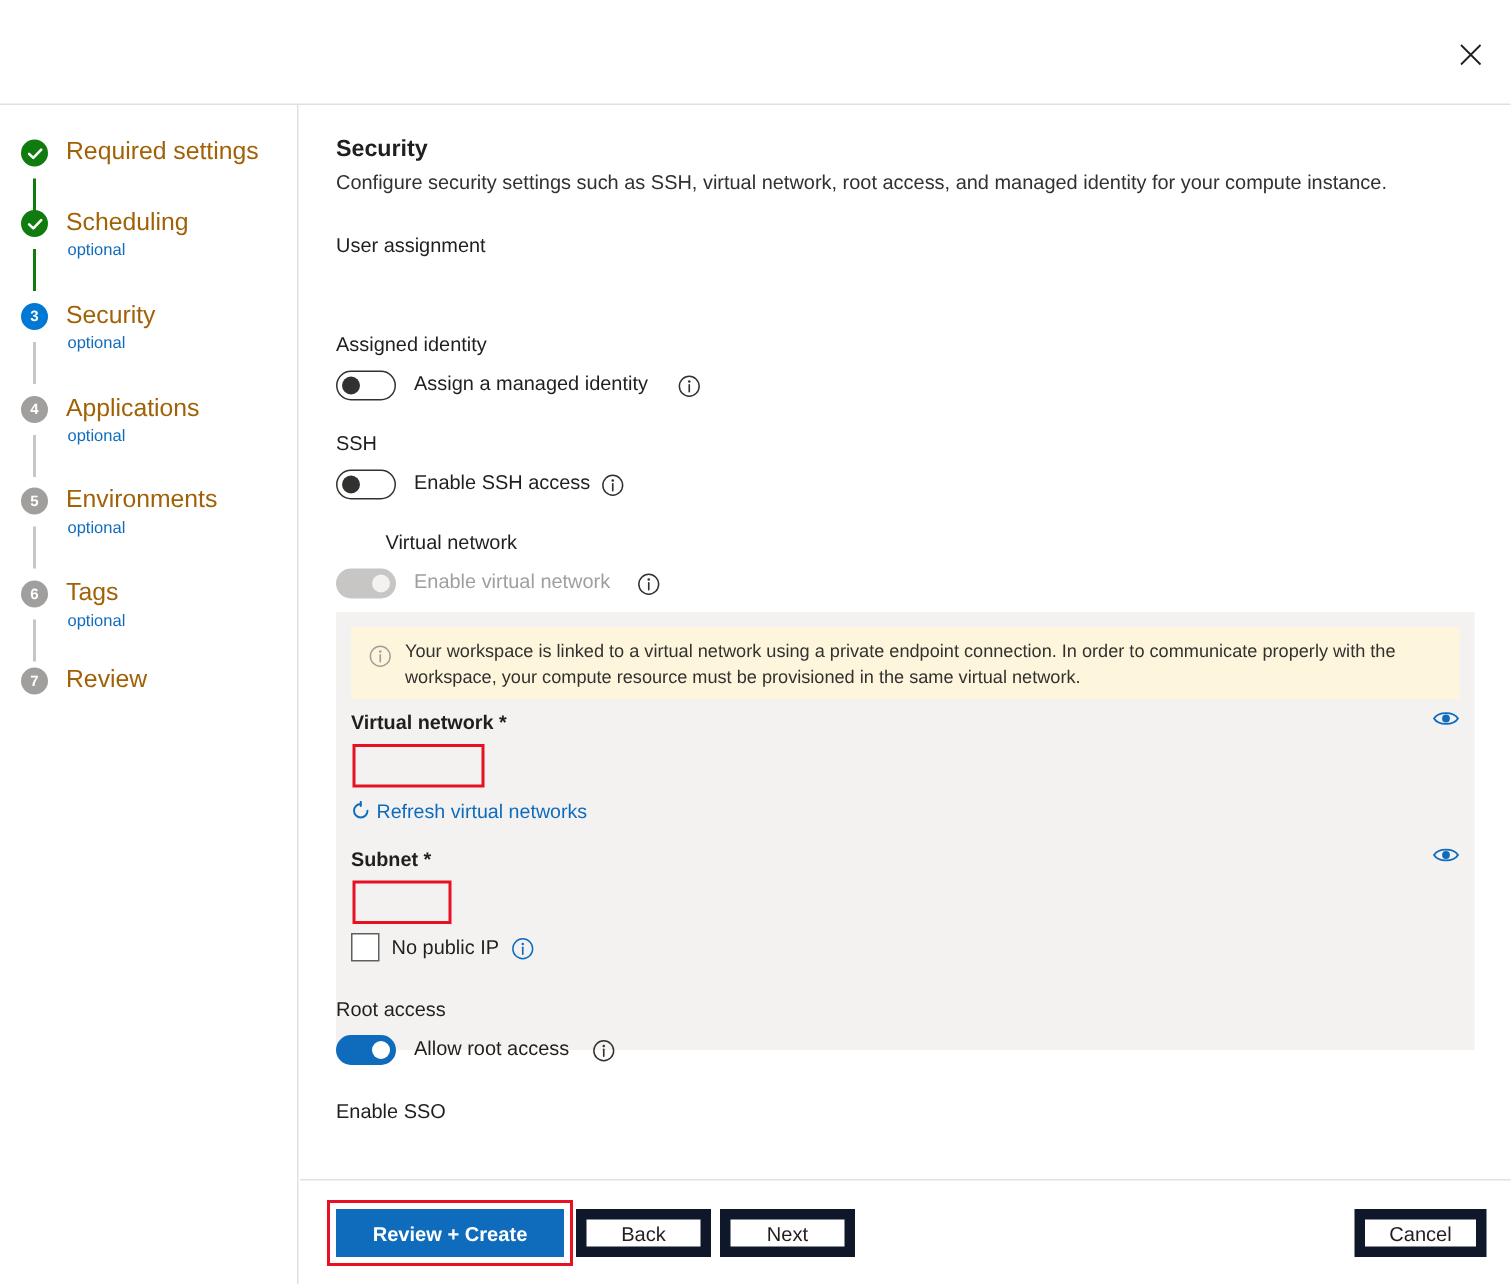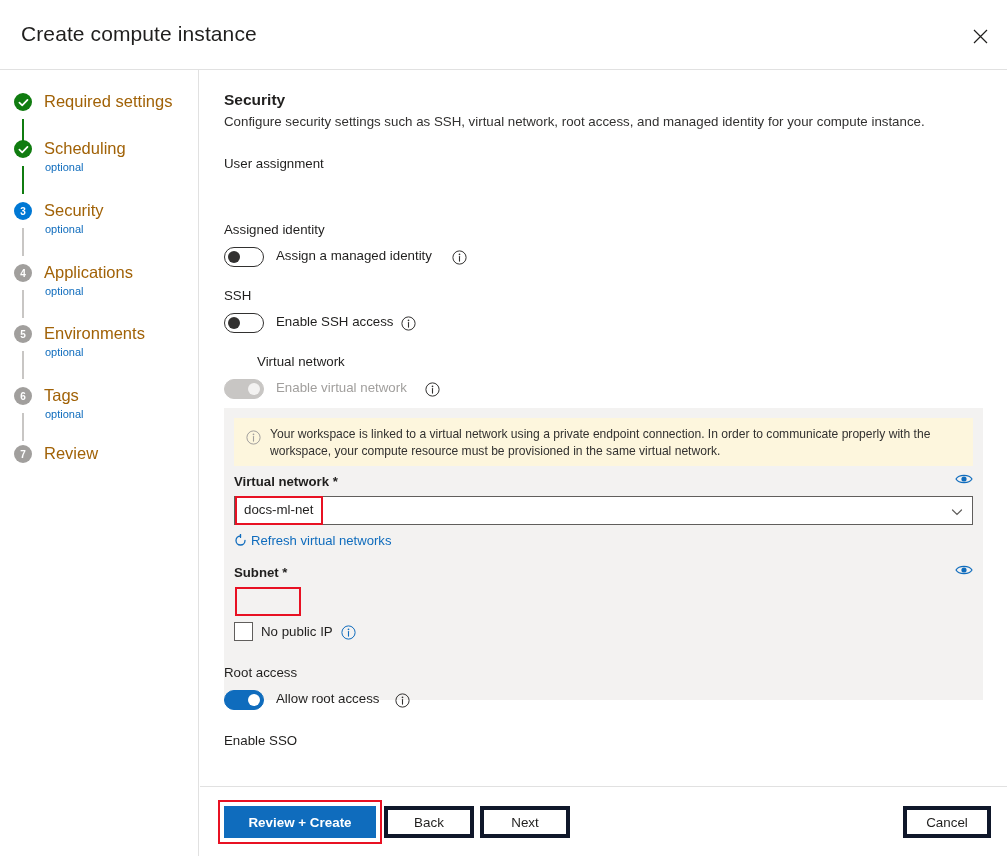--- a/index.html
+++ b/index.html
@@ -217,29 +217,28 @@
     position: absolute; top: 19px; height: 32px;
     font-family: "Liberation Sans", sans-serif;
     font-size: 13.4px; font-weight: 700;
     display: flex; align-items: center; justify-content: center;
     cursor: pointer;
   }
   .btn.primary {
     background: #0f6cbd; color: #fff; border: 1px solid #0f6cbd;
   }
   .btn.secondary {
-    background: #fff; color: #201f1e; border: 4px solid #0f172a;
+    background: #fff; color: #201f1e; border: 7px solid #0f172a;
     font-weight: 400;
   }
 </style>
 </head>
 <body>
 
 <div class="dialog-header">
-  <div class="dialog-title">Create compute instance</div>
   <div class="close-btn">
     <svg width="15" height="15" viewBox="0 0 15 15" aria-hidden="true">
       <path d="M1 1 L14 14 M14 1 L1 14" stroke="#201f1e" stroke-width="1.2" fill="none"></path>
     </svg>
   </div>
 </div>
 
 <div class="steps">
 
   <div class="connector green" style="top:49px;height:28px;"></div>
@@ -362,28 +361,20 @@
       </div>
       <div class="banner-text">Your workspace is linked to a virtual network using a private endpoint connection. In order to communicate properly with the workspace, your compute resource must be provisioned in the same virtual network.</div>
     </div>
 
     <div class="field-label" style="top:66px;">Virtual network *</div>
     <div class="eye-btn" style="top:64px;">
       <svg width="18" height="14" viewBox="0 0 18 14">
         <path d="M1 7 C4 2.2 14 2.2 17 7 C14 11.8 4 11.8 1 7 Z" stroke="#0f6cbd" stroke-width="1.2" fill="none"></path>
         <circle cx="9" cy="7" r="2.6" fill="#0f6cbd"></circle>
       </svg>
-    </div>
-    <div class="combo" style="top:88px;">
-      <div class="combo-value">docs-ml-net</div>
-      <div class="combo-caret">
-        <svg width="12" height="12" viewBox="0 0 12 12">
-            <path d="M1.5 4 L6 8.4 L10.5 4" stroke="#605e5c" stroke-width="1.2" fill="none" stroke-linecap="round"></path>
-          </svg>
-      </div>
     </div>
     <div class="highlight-box" style="left:11px;top:88px;width:88px;height:29px;"></div>
 
     <div class="link-row" style="top:125px;">
       <svg width="13" height="13" viewBox="0 0 13 13">
         <path d="M11 6.5 A4.5 4.5 0 1 1 6.5 2" stroke="#0f6cbd" stroke-width="1.3" fill="none" stroke-linecap="round"></path>
         <path d="M6.5 0.2 L6.5 3.4" stroke="#0f6cbd" stroke-width="1.3" stroke-linecap="round"></path>
       </svg>
       <span>Refresh virtual networks</span>
     </div>

